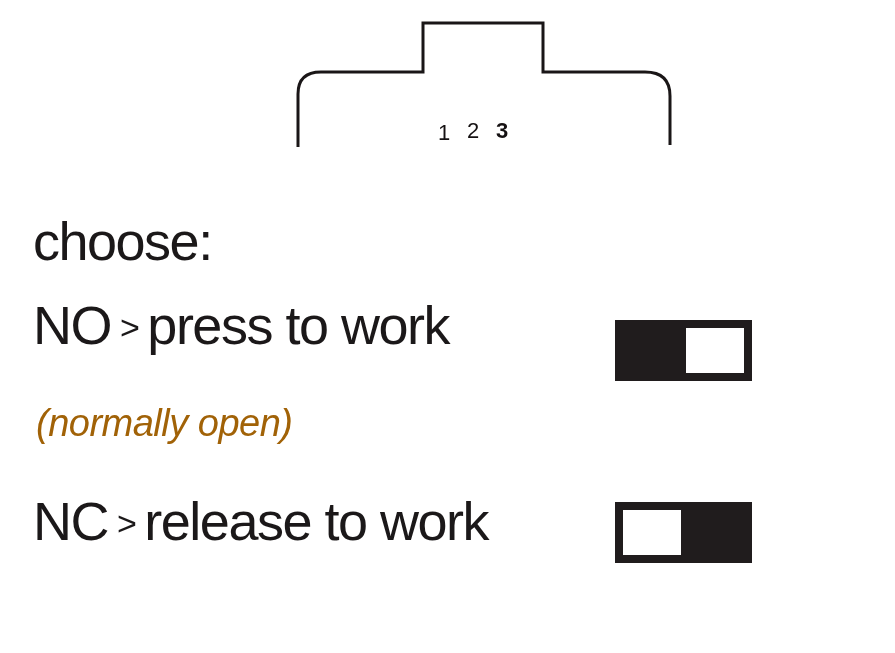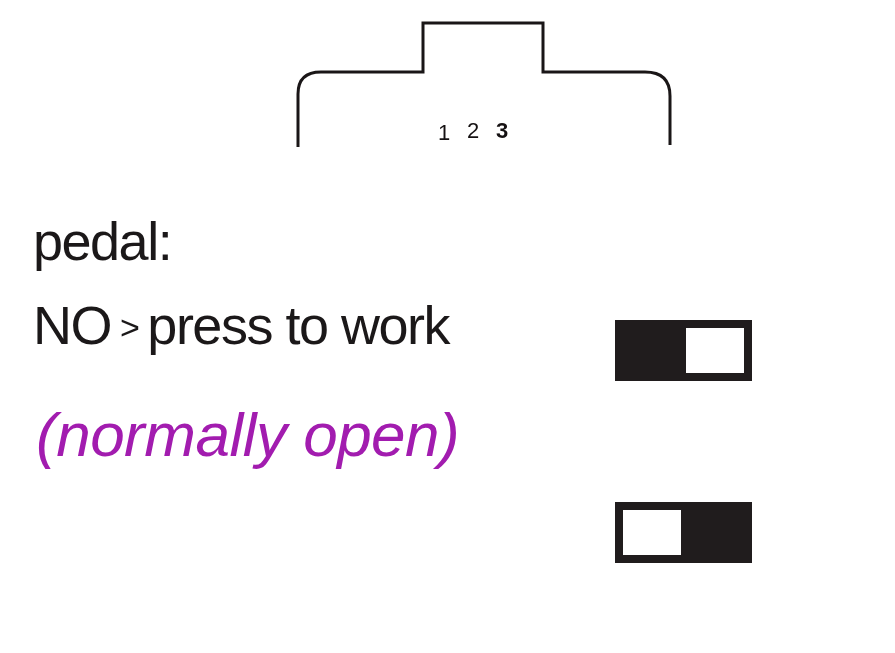--- a/index.html
+++ b/index.html
@@ -39,23 +39,23 @@
     letter-spacing:-1.5px;
     font-weight:300;
     color:#1b1819;
   }
   .line-1{top:126px;}
   .line-2{top:214px;}
   .line-3{top:298px;}
   .line-5{top:494px;}
   .note{
     font-style:italic;
-    font-size:62px;
+    font-size:38px;
     letter-spacing:-0.5px;
-    color:#a21caf;
+    color:#a16207;
     left:36px;
   }
   .note-1{top:404px;}
   .note-2{top:589px;}
   .gt{
     font-size:34px;
     vertical-align:5px;
     margin:0 9px;
   }
   .switch{
@@ -83,28 +83,31 @@
 <div class="page">
 
   <svg class="connector-svg" width="895" height="165" viewBox="0 0 895 165" aria-hidden="true">
     <path d="M 298 147 L 298 94 Q 298 72 321 72 L 423 72 L 423 23 L 543 23 L 543 72 L 645 72 Q 670 72 670 96 L 670 145" fill="none" stroke="#1a1617" stroke-width="3" stroke-linejoin="miter"></path>
   </svg>
 
   <span class="pin pin-1">1</span>
   <span class="pin pin-2">2</span>
   <span class="pin pin-3">3</span>
 
-  <div class="line line-2">pedal:</div>
+  <div class="line line-2">choose:</div>
 
   <div class="line line-3">
     <span>NO</span><span class="gt">&gt;</span><span>press to work</span>
   </div>
 
   <div class="line note note-1">(normally open)</div>
 
+  <div class="line line-5">
+    <span>NC</span><span class="gt">&gt;</span><span>release to work</span>
+  </div>
 
 
   <div class="switch switch-no" data-knob="right">
     <span class="knob"></span>
   </div>
 
   <div class="switch switch-nc" data-knob="left">
     <span class="knob"></span>
   </div>
 

